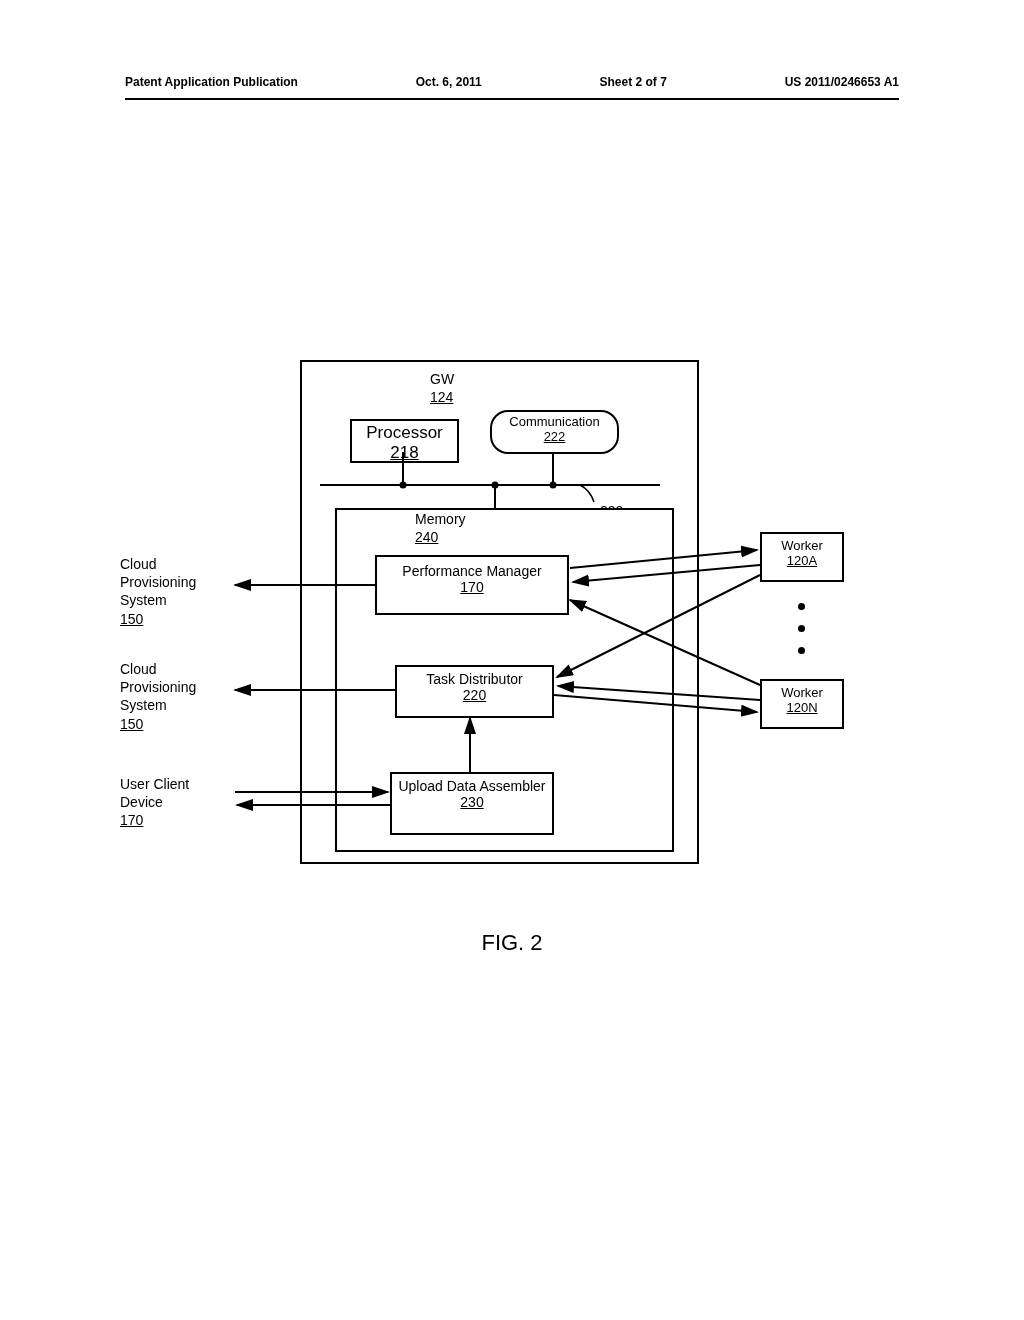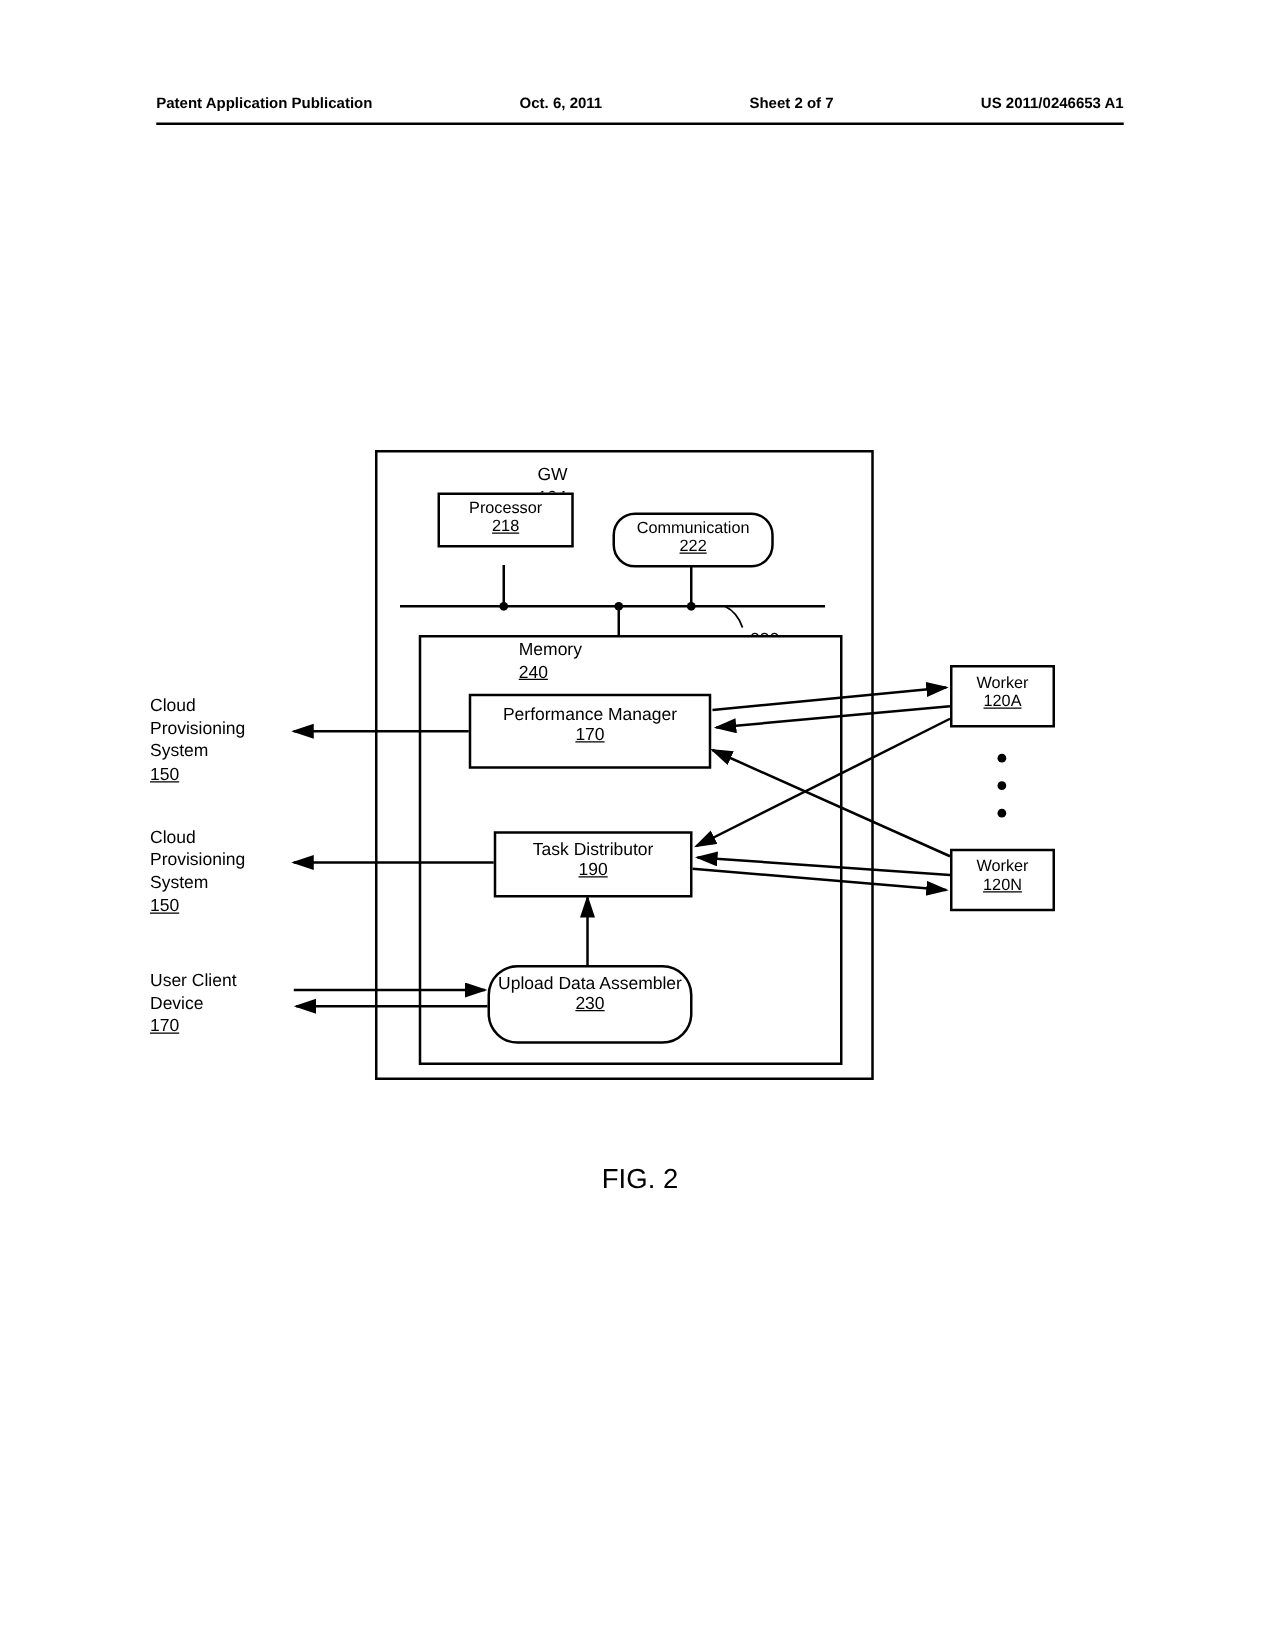--- a/index.html
+++ b/index.html
@@ -86,21 +86,21 @@
 <div class="header-rule"></div>
 
 <div class="diagram">
 
   <div class="box" style="left:180px; top:0px; width:395px; height:500px; border-width:2px;"></div>
   <div class="label" style="left:310px; top:10px; width:130px;">
     <span>GW</span><br>
     <span class="ref">124</span>
   </div>
 
-  <div class="box" style="left:230px; top:34px; width:105px; height:38px; font-size:13px; padding-top:2px;">
+  <div class="box" style="left:230px; top:59px; width:105px; height:38px; font-size:17px; padding-top:2px;">
     <span>Processor</span><br>
     <span class="ref">218</span>
   </div>
 
   <div class="box" style="left:370px; top:50px; width:125px; height:38px; font-size:13px; padding-top:2px;border-radius:18px;">
     <span>Communication</span><br>
     <span class="ref">222</span>
   </div>
 
   <div class="label" style="left:480px; top:142px; width:40px;">
@@ -113,24 +113,24 @@
     <span class="ref">240</span>
   </div>
 
   <div class="box" style="left:255px; top:195px; width:190px; height:50px; font-size:14px; padding-top:6px;">
     <span>Performance Manager</span><br>
     <span class="ref">170</span>
   </div>
 
   <div class="box" style="left:275px; top:305px; width:155px; height:45px; font-size:14px; padding-top:4px;">
     <span>Task Distributor</span><br>
-    <span class="ref">190</span>
-  </div>
-
-  <div class="box" style="left:270px; top:412px; width:160px; height:55px; font-size:14px; padding-top:4px;border-radius:24px;">
+    <span class="ref">220</span>
+  </div>
+
+  <div class="box" style="left:270px; top:412px; width:160px; height:55px; font-size:14px; padding-top:4px;">
     <span>Upload Data Assembler</span><br>
     <span class="ref">230</span>
   </div>
 
   <div class="label" style="left:0px; top:195px; width:110px;">
     <span style="display:inline-block; width:80px;">Cloud Provisioning System</span><br>
     <span class="ref">150</span>
   </div>
   <div class="label" style="left:0px; top:300px; width:110px;">
     <span style="display:inline-block; width:80px;">Cloud Provisioning System</span><br>

